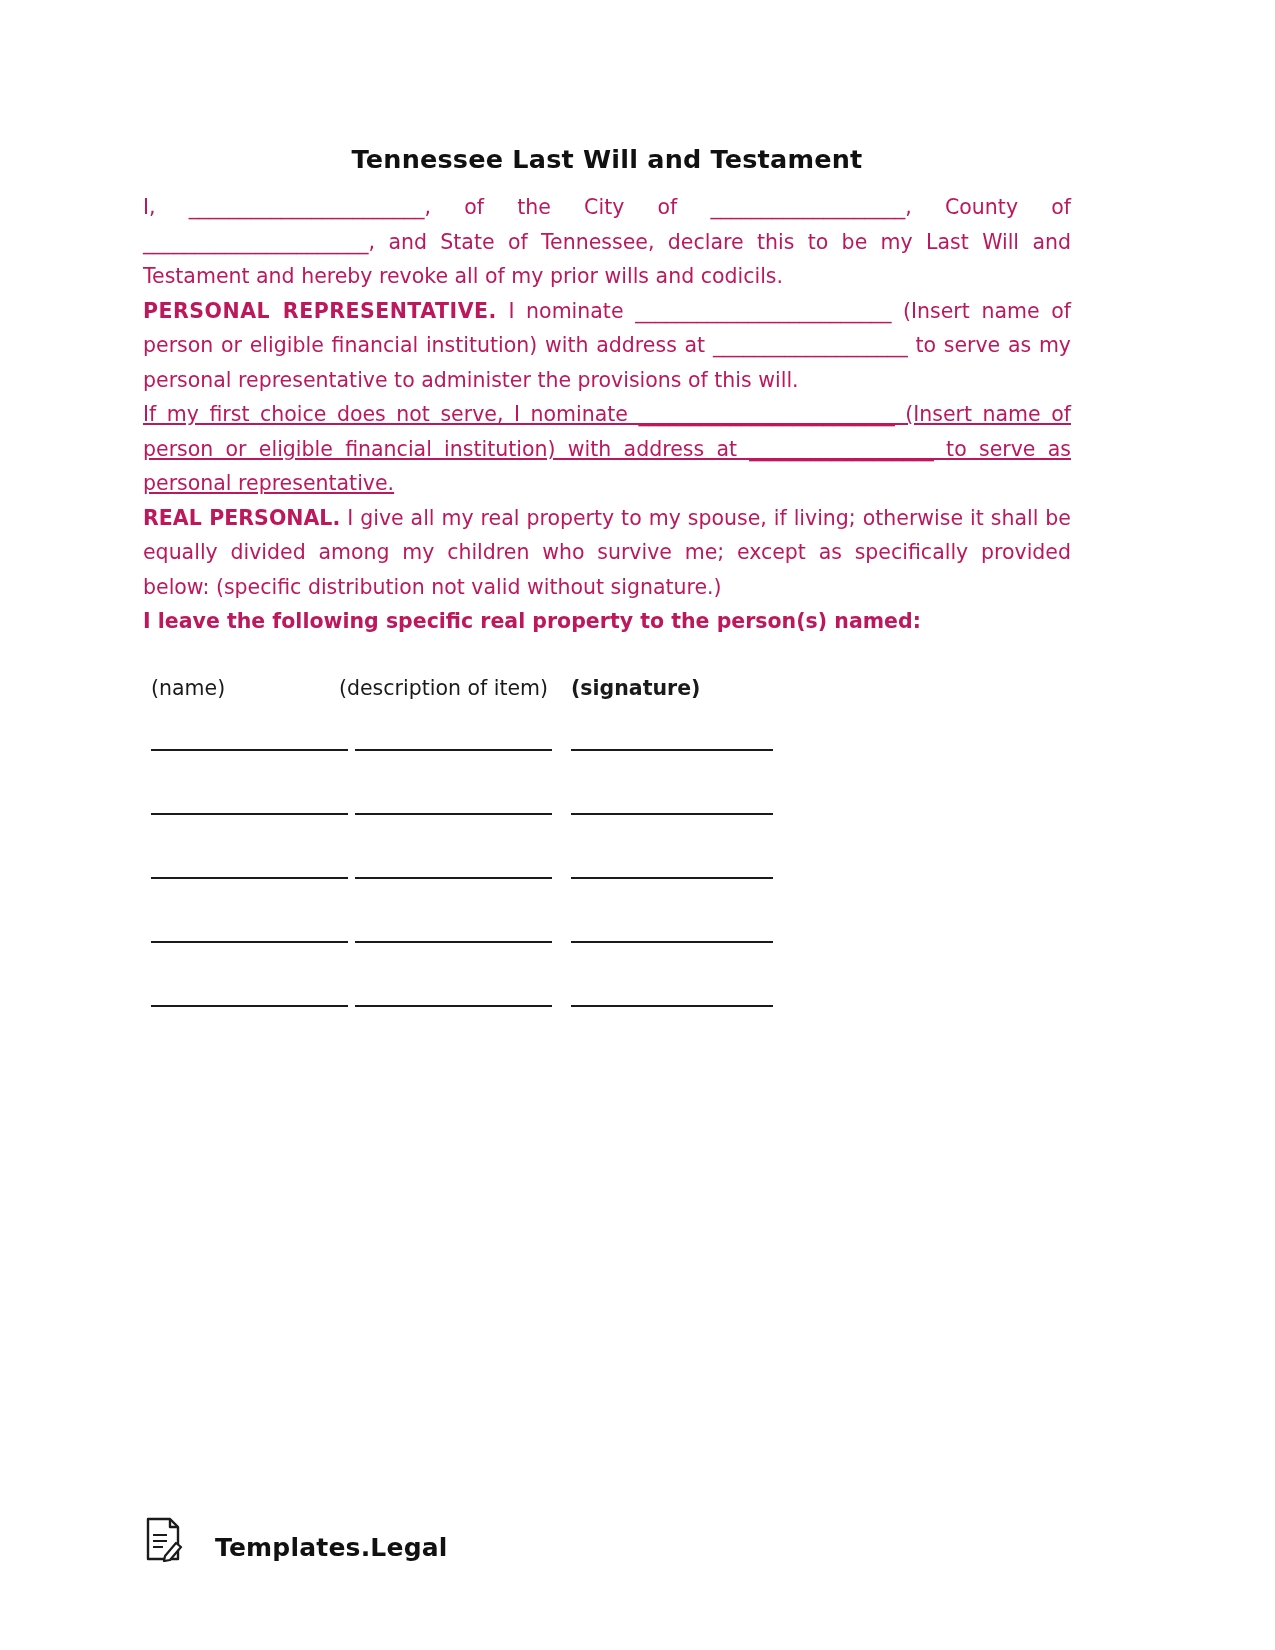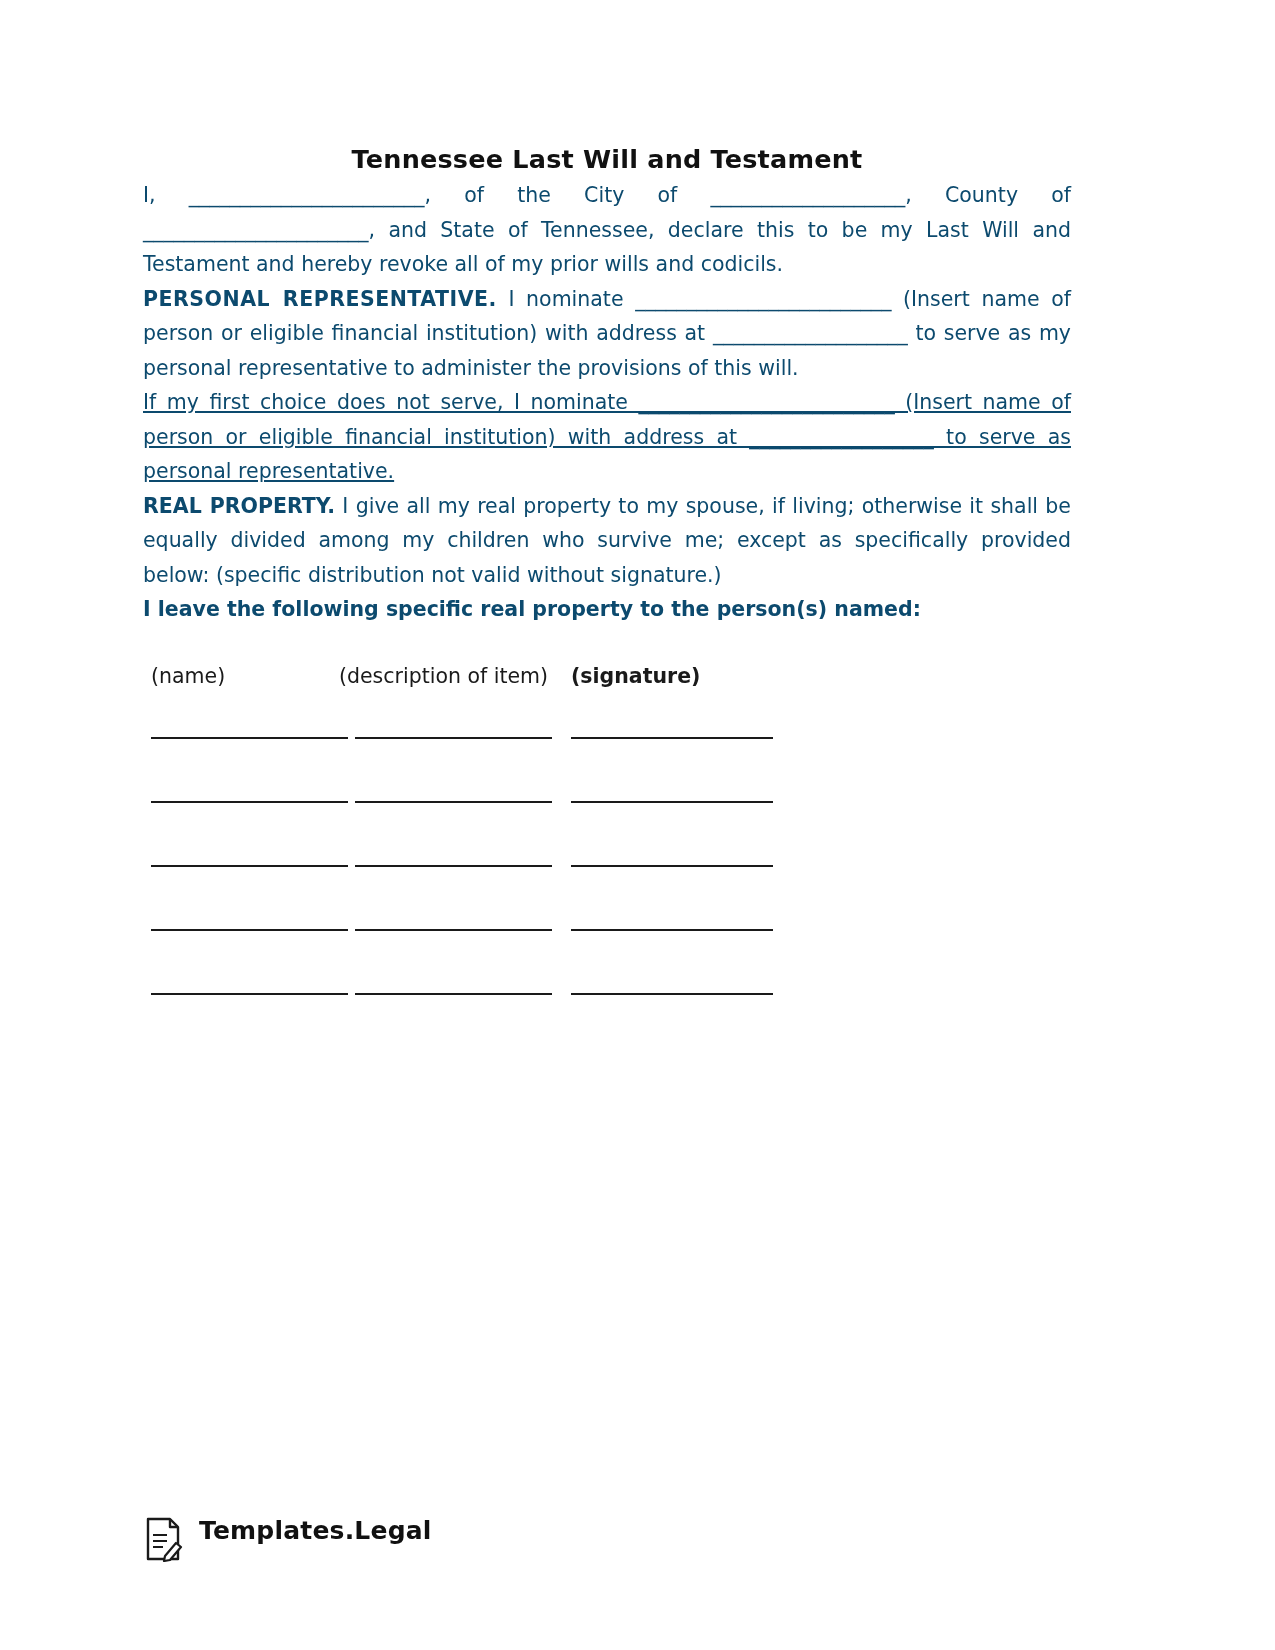--- a/index.html
+++ b/index.html
@@ -27,30 +27,30 @@
     left: 143px;
     top: 0;
     width: 928px;
   }
   .doc-title {
     text-align: center;
     font-size: 25.5px;
     font-weight: bold;
     letter-spacing: 0.2px;
     margin-top: 144px;
-    margin-bottom: 4px;
+    margin-bottom: 16px;
     color: #111;
   }
   p.para {
     font-size: 20.5px;
     line-height: 34.5px;
     text-align: justify;
     text-justify: inter-word;
     margin: 0;
-    color: #0c4a6e;
+    color: #be185d;
   }
   p.para.nojust {
     text-align: left;
   }
   .blk-intro { margin-top: 99px; }
   .blk-pr { margin-top: 73px; }
   .blk-pr2 { margin-top: 35px; text-decoration: underline; }
   .blk-rp { margin-top: 80px; }
   .blk-rp2 { margin-top: 34px; font-weight: bold; }
   .blk-phi { margin-top: 78px; }
@@ -84,22 +84,22 @@
   }
   .sl-1 { left: 8px;   width: 197px; }
   .sl-2 { left: 212px; width: 197px; }
   .sl-3 { left: 428px; width: 202px; }
 
   .footer {
     position: absolute;
     left: 143px;
     bottom: 88px;
     display: flex;
-    align-items: flex-start;
-    gap: 14px;
+    align-items: flex-end;
+    gap: 30px;
   }
   .footer-logo {
     width: 42px;
     height: 46px;
     position: relative;
     flex: 0 0 auto;
   }
   .footer-brand {
     font-size: 25px;
     font-weight: bold;
@@ -115,21 +115,21 @@
   <div class="content">
 
     <h1 class="doc-title">Tennessee Last Will and Testament</h1>
 
     <p class="para blk-intro">I, _______________________, of the City of ___________________, County of ______________________, and State of Tennessee, declare this to be my Last Will and Testament and hereby revoke all of my prior wills and codicils.</p>
 
     <p class="para blk-pr"><b class="hd sp-wide">PERSONAL  REPRESENTATIVE.</b><span> I nominate _________________________ (Insert name of person or eligible financial institution) with address at ___________________ to serve as my personal representative to administer the provisions of this will.</span></p>
 
     <p class="para blk-pr2">If my first choice does not serve, I nominate _________________________ (Insert name of person or eligible financial institution) with address at __________________ to serve as personal representative.</p>
 
-    <p class="para blk-rp"><b class="hd">REAL PROPERTY.</b><span> I give all my real property to my spouse, if living; otherwise it shall be equally divided among my children who survive me; except as specifically provided below: (specific distribution not valid without signature.)</span></p>
+    <p class="para blk-rp"><b class="hd">REAL PERSONAL.</b><span> I give all my real property to my spouse, if living; otherwise it shall be equally divided among my children who survive me; except as specifically provided below: (specific distribution not valid without signature.)</span></p>
 
     <p class="para nojust blk-rp2">I leave the following specific real property to the person(s) named:</p>
 
     <div class="col-headers">
       <span class="ch-name">(name)</span>
       <span class="ch-desc">(description of item)</span>
       <span class="ch-sig">(signature)</span>
     </div>
 
     <div class="sig-rows">

